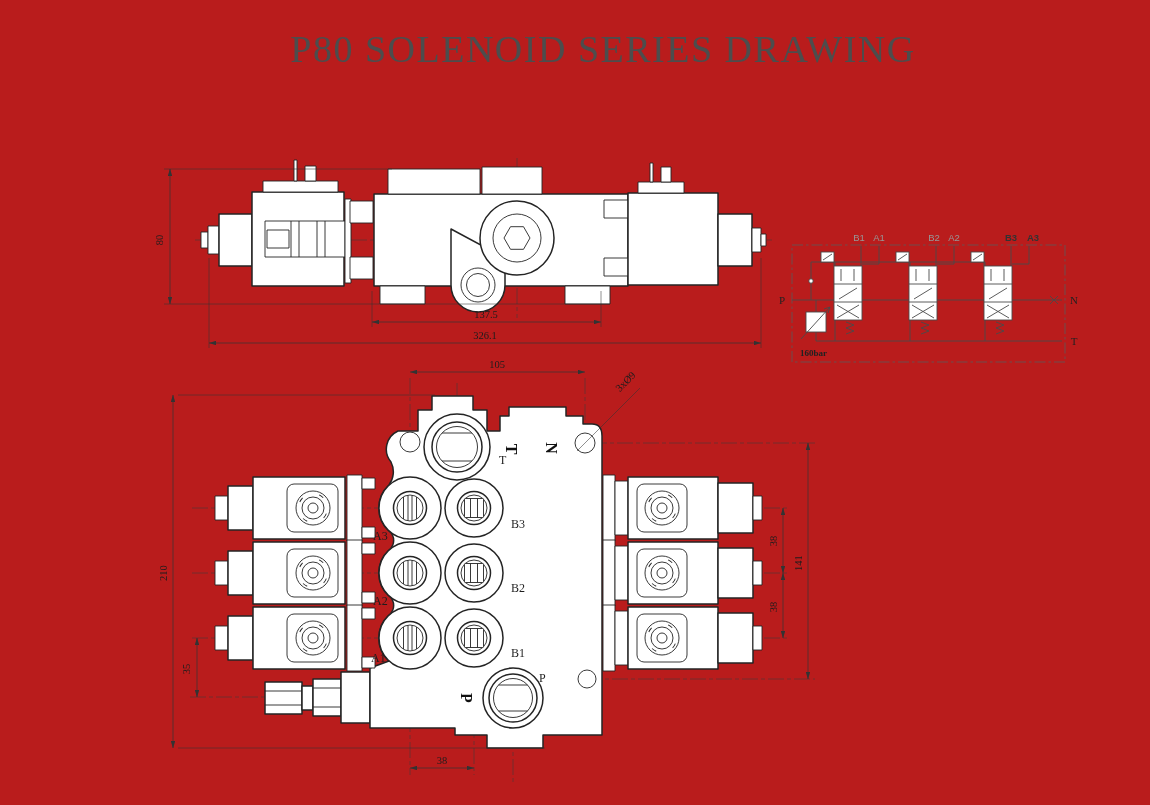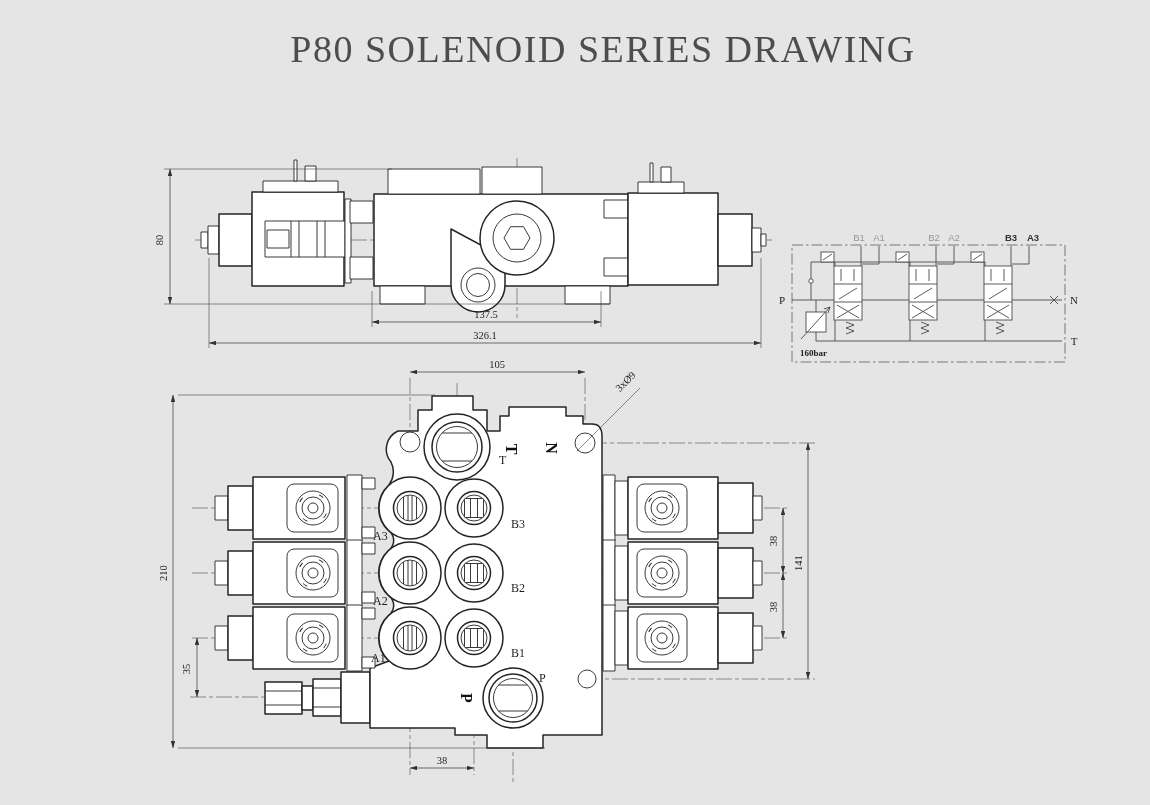--- a/index.html
+++ b/index.html
@@ -1,16 +1,16 @@
 <!DOCTYPE html>
 <html><head>
 <meta charset="utf-8">
 <style>
   html,body{margin:0;padding:0;background:#fff;}
-  .page{position:relative;width:1150px;height:805px;background:#e5e5e5;overflow:hidden;
+  .page{position:relative;width:1150px;height:805px;background:#b91c1c;overflow:hidden;
         font-family:"Liberation Serif",serif;}
   svg{display:block;}
   .s2{fill:none;stroke:#242424;stroke-width:0.9;stroke-linejoin:round;}
   .w1{fill:#ffffff;stroke:#242424;stroke-width:1.5;stroke-linejoin:round;}
   .w2{fill:#ffffff;stroke:#242424;stroke-width:0.9;stroke-linejoin:round;}
   .cl{fill:none;stroke:#3a3a3a;stroke-width:0.55;stroke-dasharray:16 3 4 3;}
   .dd{fill:none;stroke:#5a5a5a;stroke-width:0.8;stroke-dasharray:11 3 2.5 3;}
   .dim{fill:none;stroke:#333;stroke-width:0.7;}
   .ext{fill:none;stroke:#333;stroke-width:0.55;}
   .sch{fill:none;stroke:#4a4a4a;stroke-width:0.9;}

